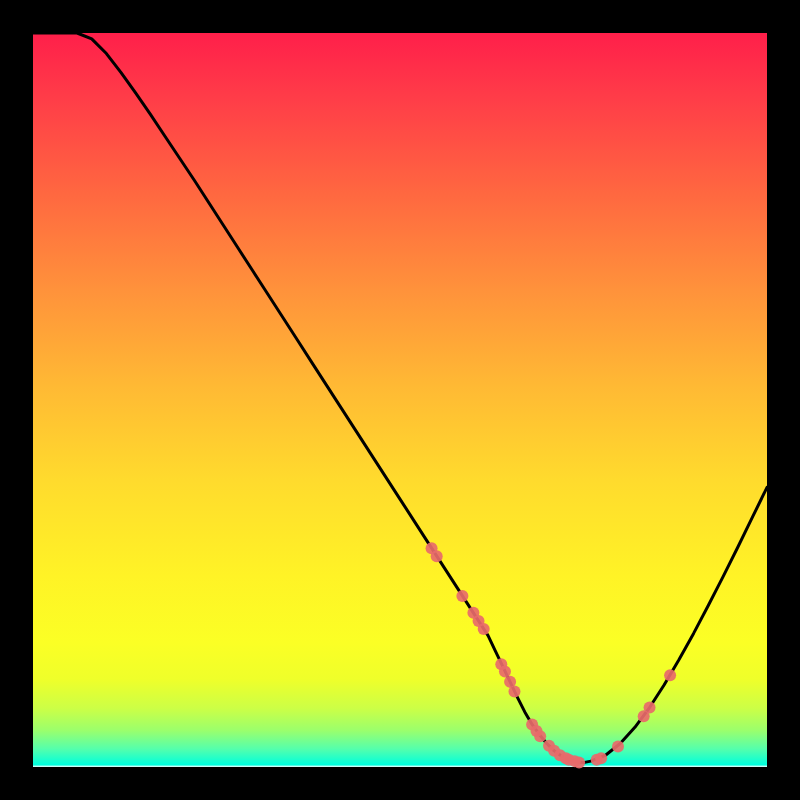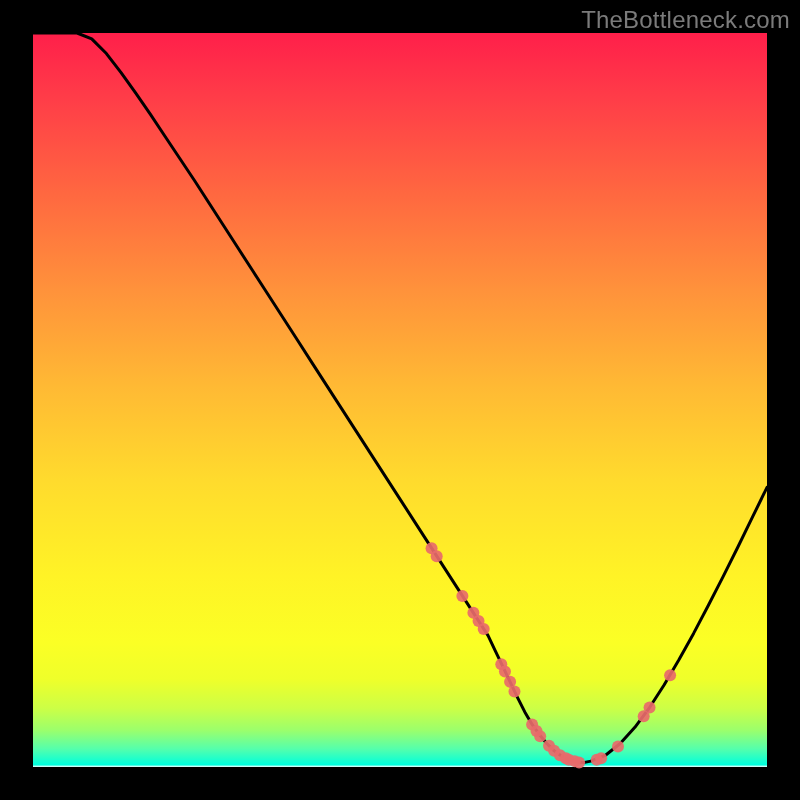--- a/index.html
+++ b/index.html
@@ -89,15 +89,14 @@
         <circle cx="546.10" cy="729.60" r="6" fill="#e86a6a" fill-opacity="0.92" stroke="#9f3a3a" stroke-width="0"></circle>
         <circle cx="563.71" cy="726.66" r="6" fill="#e86a6a" fill-opacity="0.92" stroke="#9f3a3a" stroke-width="0"></circle>
         <circle cx="568.12" cy="725.19" r="6" fill="#e86a6a" fill-opacity="0.92" stroke="#9f3a3a" stroke-width="0"></circle>
         <circle cx="585.00" cy="713.45" r="6" fill="#e86a6a" fill-opacity="0.92" stroke="#9f3a3a" stroke-width="0"></circle>
         <circle cx="610.69" cy="683.35" r="6" fill="#e86a6a" fill-opacity="0.92" stroke="#9f3a3a" stroke-width="0"></circle>
         <circle cx="616.56" cy="674.55" r="6" fill="#e86a6a" fill-opacity="0.92" stroke="#9f3a3a" stroke-width="0"></circle>
         <circle cx="637.11" cy="642.25" r="6" fill="#e86a6a" fill-opacity="0.92" stroke="#9f3a3a" stroke-width="0"></circle>
       </svg>
   </div>
 
-  <div class="watermark">TheBottleneck.com</div>
 
 </div>
 
 </body></html>

